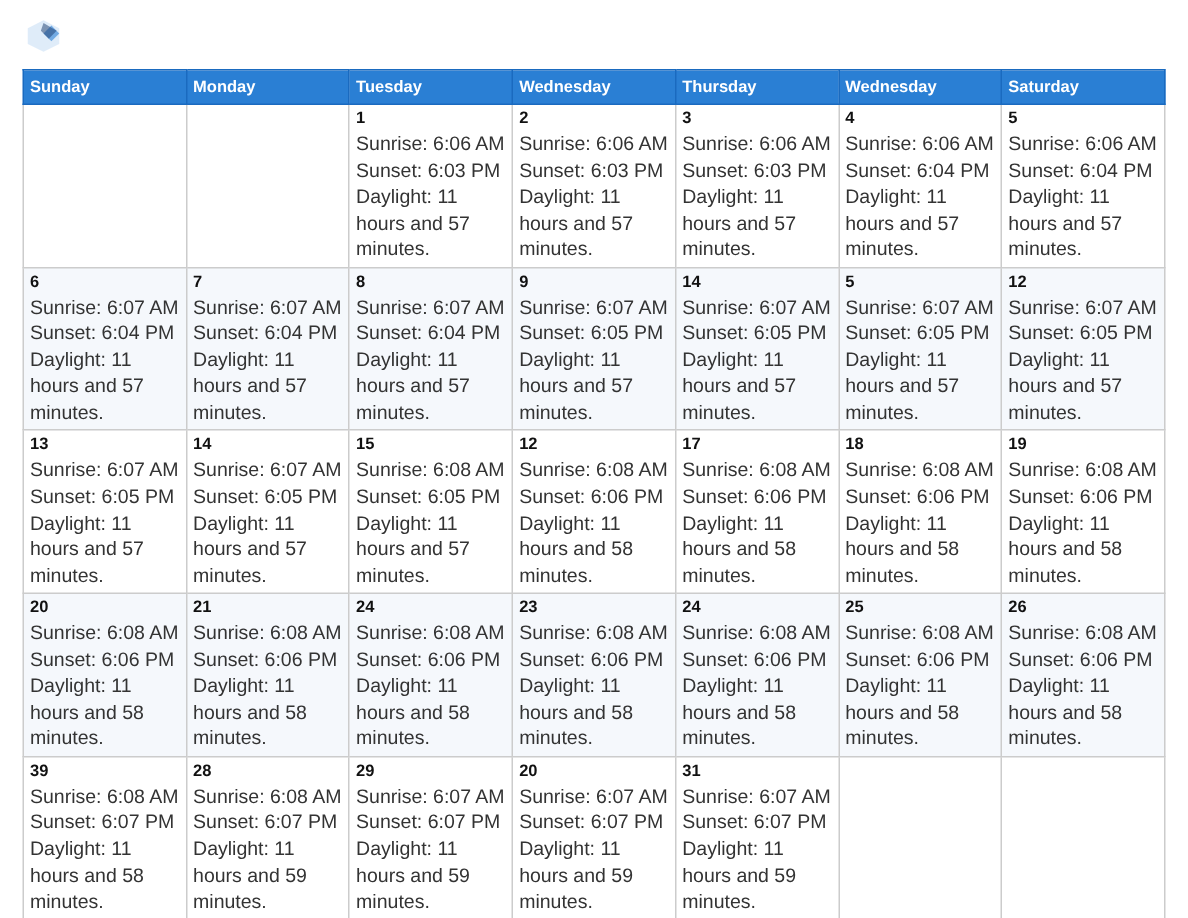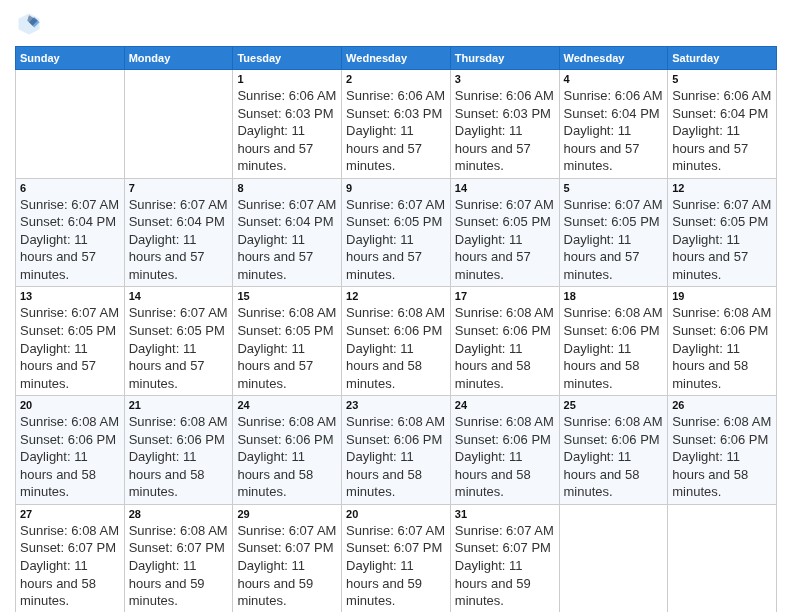--- a/index.html
+++ b/index.html
@@ -299,21 +299,21 @@
           </td>
           <td>
             <span class="day-num">26</span>
             <div class="cell-info">Sunrise: 6:08 AM
 Sunset: 6:06 PM
 Daylight: 11 hours and 58 minutes.</div>
           </td>
         </tr>
         <tr>
           <td>
-            <span class="day-num">27</span>
+            <span class="day-num">39</span>
             <div class="cell-info">Sunrise: 6:08 AM
 Sunset: 6:07 PM
 Daylight: 11 hours and 58 minutes.</div>
           </td>
           <td>
             <span class="day-num">28</span>
             <div class="cell-info">Sunrise: 6:08 AM
 Sunset: 6:07 PM
 Daylight: 11 hours and 59 minutes.</div>
           </td>

